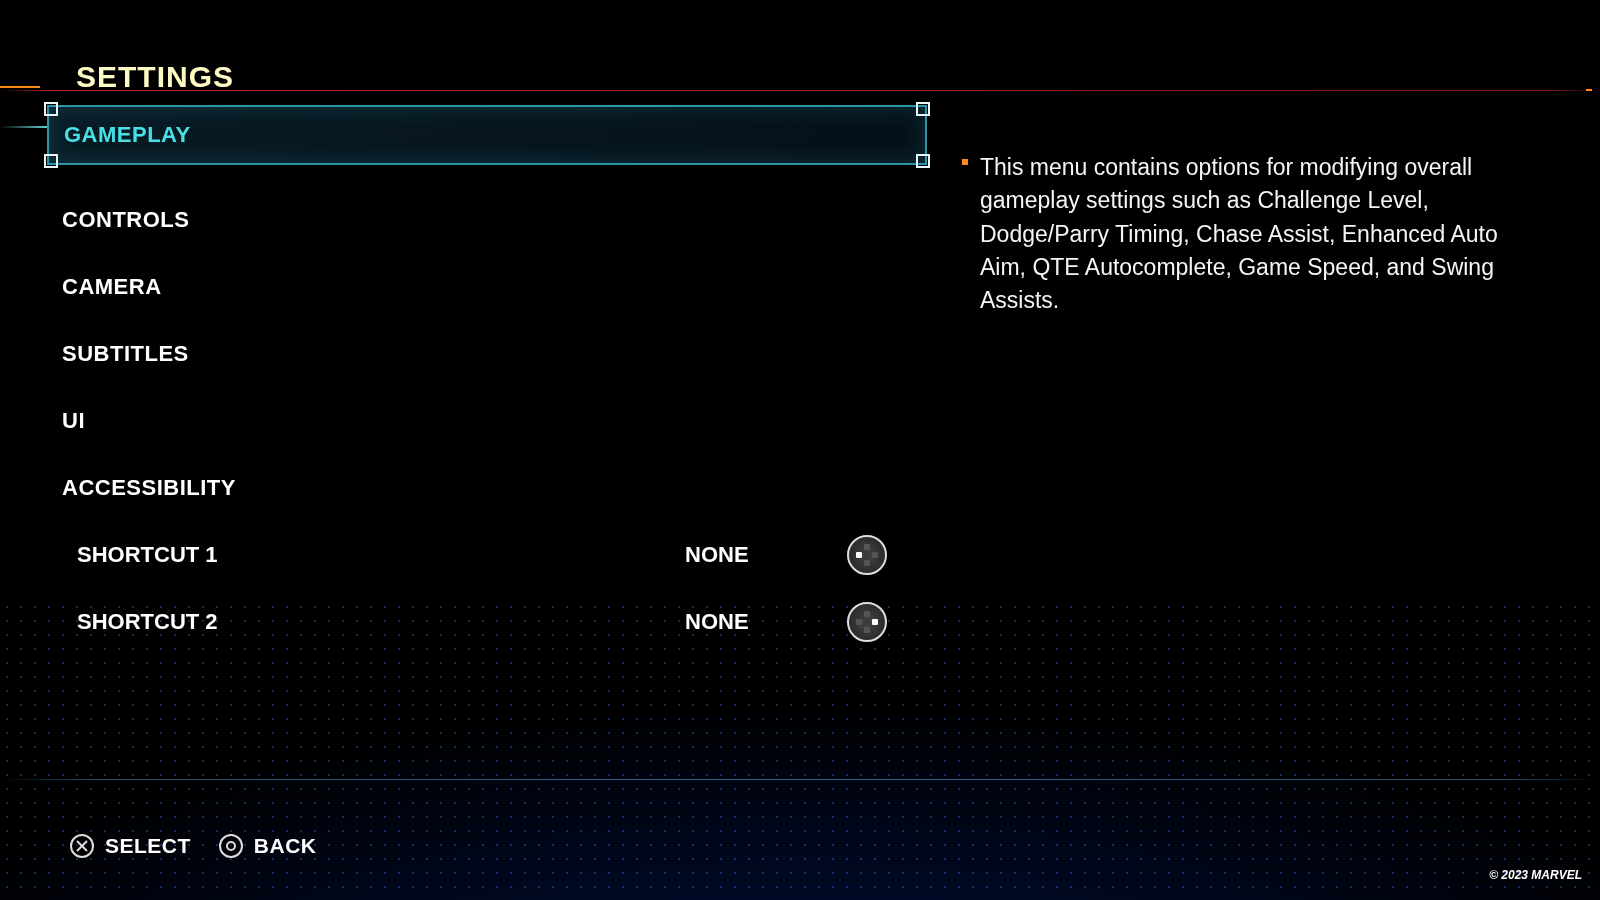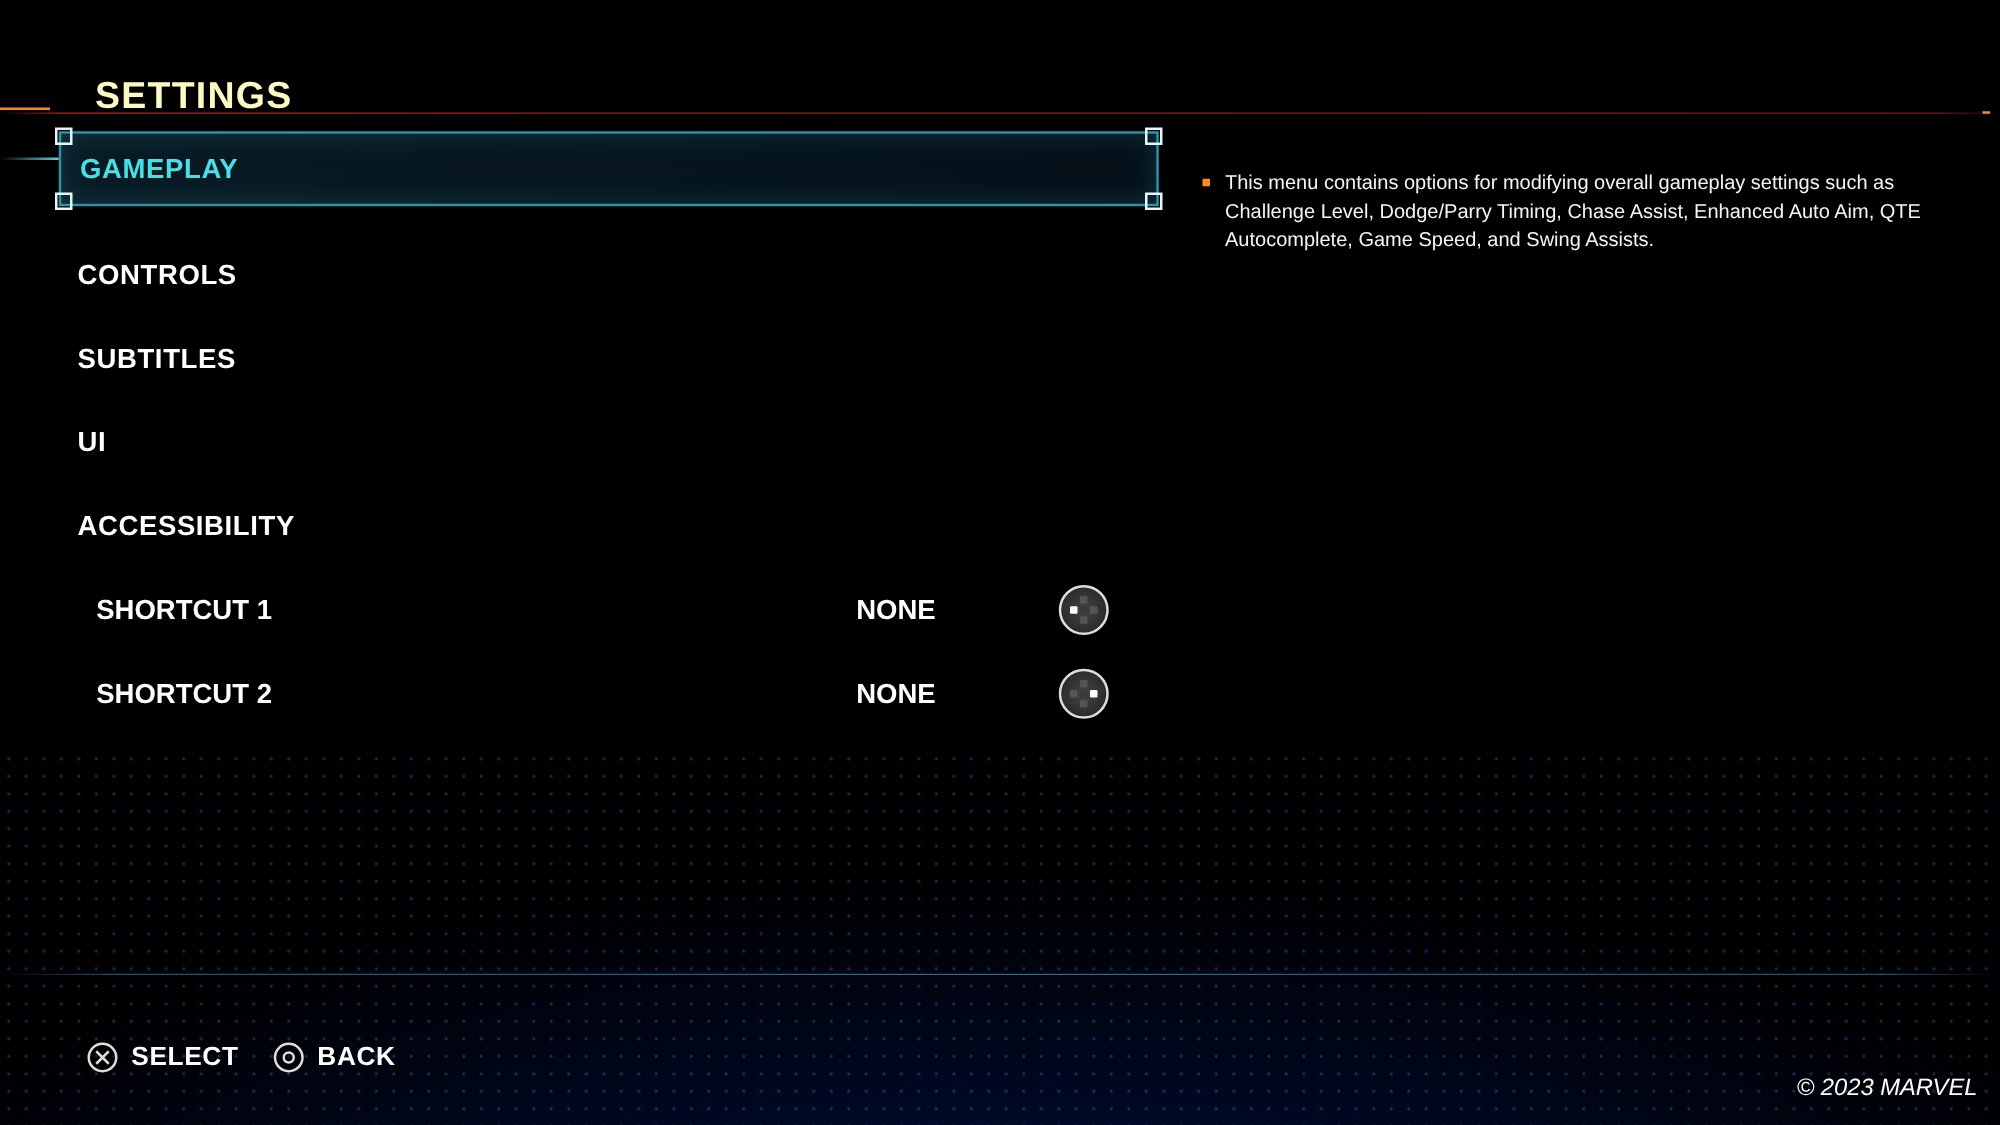--- a/index.html
+++ b/index.html
@@ -156,24 +156,24 @@
   }
   .dpad span.hl { background: #fff; }
   .dpad .u { top: 0; left: 8px; }
   .dpad .d { bottom: 0; left: 8px; }
   .dpad .l { left: 0; top: 8px; }
   .dpad .r { right: 0; top: 8px; }
   .dpad .c { top: 8px; left: 8px; background:#3a3a3a; }
 
   .description {
     position: absolute;
-    top: 135px;
+    top: 151px;
     left: 980px;
     width: 560px;
-    font-size: 16px;
+    font-size: 23px;
     line-height: 1.45;
     color: #f5f5f5;
     font-weight: 400;
   }
   .bullet {
     position: absolute;
     left: -18px;
     top: 8px;
     width: 6px;
     height: 6px;
@@ -219,24 +219,24 @@
   .ps-circle-inner {
     width: 10px; height: 10px;
     border: 2px solid #ddd;
     border-radius: 50%;
   }
 
   .copyright {
     position: absolute;
     bottom: 18px;
     right: 18px;
-    font-size: 19px;
+    font-size: 12px;
     font-style: italic;
     color: #ffffff;
-    font-weight: 400;
+    font-weight: 700;
   }
 </style>
 </head>
 <body>
 
 <div class="bg">
   <div class="dotgrid"></div>
 </div>
 
 <div class="title-underline-short"></div>
@@ -252,20 +252,23 @@
     <span class="corner tr"></span>
     <span class="corner bl"></span>
     <span class="corner br"></span>
     <span>GAMEPLAY</span>
   </div>
 
   <div class="menu-row">
     <span>CONTROLS</span>
   </div>
 
+  <div class="menu-row">
+    <span>CAMERA</span>
+  </div>
 
 
   <div class="menu-row">
     <span>SUBTITLES</span>
   </div>
 
 
   <div class="menu-row">
     <span>UI</span>
   </div>

